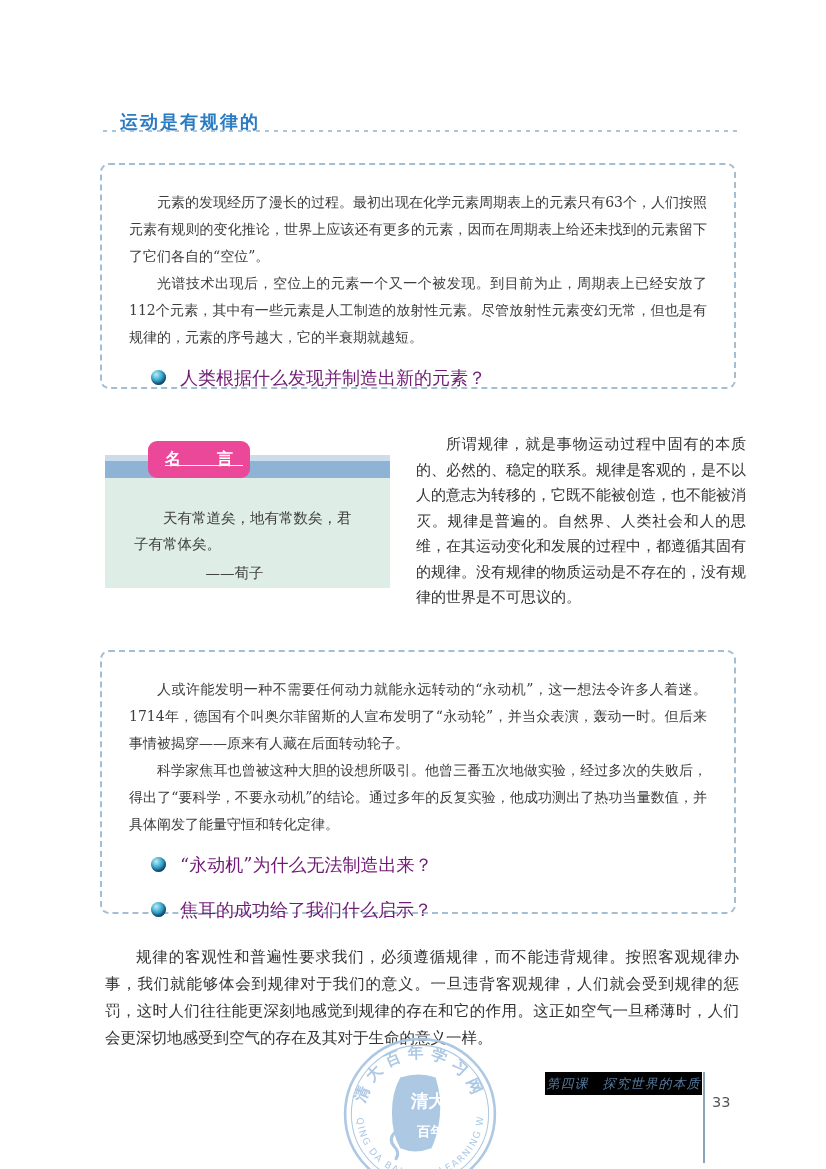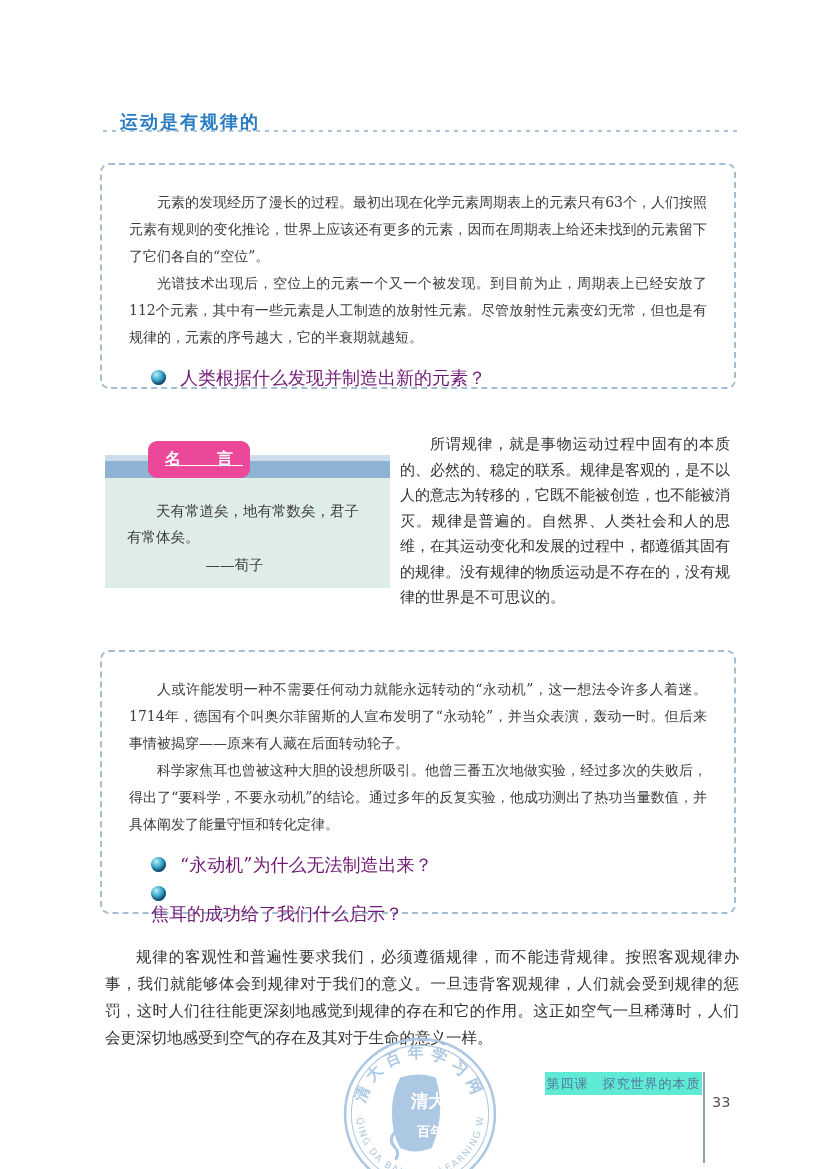--- a/index.html
+++ b/index.html
@@ -61,50 +61,50 @@
   .quote-tab{
     position:absolute;left:43px;top:0;width:102px;height:37px;
     background:#ec4899;border-radius:9px;
     color:#ffffff;font-size:16px;font-weight:bold;letter-spacing:10px;
     display:flex;align-items:center;justify-content:center;
     text-indent:10px;
     font-family:"DejaVu Sans",sans-serif;
     text-decoration:underline;
   }
   .quote-text{
-    margin:0;padding:20px 22px 0 22px;
+    margin:7px;padding:20px 22px 0 22px;
     font-size:14.5px;line-height:26px;color:#3d3d3d;
     text-indent:2em;
     font-family:"DejaVu Serif","Liberation Serif",serif;
   }
   .quote-attr{
     margin:6px 26px 0 0;
     text-align:center;font-size:14.5px;color:#3d3d3d;
     font-family:"DejaVu Serif","Liberation Serif",serif;
   }
   
   .main-text{
-    position:absolute;left:400px;top:432px;width:330px;
+    position:absolute;left:416px;top:432px;width:330px;
     margin:0;font-size:15px;line-height:25.5px;color:#333333;
     text-indent:2em;text-align:justify;
     font-family:"DejaVu Serif","Liberation Serif",serif;
   }
   
   .closing-text{
     position:absolute;left:105px;top:944px;width:634px;
     margin:0;font-size:15.5px;line-height:27px;color:#333333;
     text-indent:2em;text-align:justify;
     font-family:"DejaVu Serif","Liberation Serif",serif;
   }
   
   .footer-bar{
     position:absolute;left:545px;top:1072px;width:157px;height:23px;
-    background:#5eead4;
+    background:#000000;
     display:flex;align-items:center;justify-content:center;
-    font-size:13px;color:#55789c;letter-spacing:1px;
+    font-size:13px;color:#55789c;letter-spacing:1px;font-style:italic;
   }
   .footer-rule{
     position:absolute;left:703px;top:1072px;width:2px;height:91px;
     background:#8aa4bc;
   }
   .page-number{
     position:absolute;left:712px;top:1094px;
     font-size:14.5px;color:#555555;
   }
   
@@ -139,21 +139,21 @@
 
   <p class="main-text">所谓规律，就是事物运动过程中固有的本质的、必然的、稳定的联系。规律是客观的，是不以人的意志为转移的，它既不能被创造，也不能被消灭。规律是普遍的。自然界、人类社会和人的思维，在其运动变化和发展的过程中，都遵循其固有的规律。没有规律的物质运动是不存在的，没有规律的世界是不可思议的。</p>
 
   <div class="dashed-box box-2">
     <p>人或许能发明一种不需要任何动力就能永远转动的“永动机”，这一想法令许多人着迷。1714年，德国有个叫奥尔菲留斯的人宣布发明了“永动轮”，并当众表演，轰动一时。但后来事情被揭穿——原来有人藏在后面转动轮子。</p>
     <p>科学家焦耳也曾被这种大胆的设想所吸引。他曾三番五次地做实验，经过多次的失败后，得出了“要科学，不要永动机”的结论。通过多年的反复实验，他成功测出了热功当量数值，并具体阐发了能量守恒和转化定律。</p>
     <div class="q-row">
       <span class="sphere"></span>
       <span class="q-text">“永动机”为什么无法制造出来？</span>
     </div>
-    <div class="q-row" style="margin-top:4px;flex-direction:column;">
+    <div class="q-row" style="margin-top:20px;">
       <span class="sphere"></span>
       <span class="q-text">焦耳的成功给了我们什么启示？</span>
     </div>
   </div>
 
   <p class="closing-text">规律的客观性和普遍性要求我们，必须遵循规律，而不能违背规律。按照客观规律办事，我们就能够体会到规律对于我们的意义。一旦违背客观规律，人们就会受到规律的惩罚，这时人们往往能更深刻地感觉到规律的存在和它的作用。这正如空气一旦稀薄时，人们会更深切地感受到空气的存在及其对于生命的意义一样。</p>
 
   <svg class="watermark" viewBox="0 0 150 150" xmlns="http://www.w3.org/2000/svg">
     <circle cx="75" cy="75" r="72" fill="none" stroke="#a9c6e2" stroke-width="2.5"></circle>
     <circle cx="75" cy="75" r="66" fill="none" stroke="#a9c6e2" stroke-width="1"></circle>

